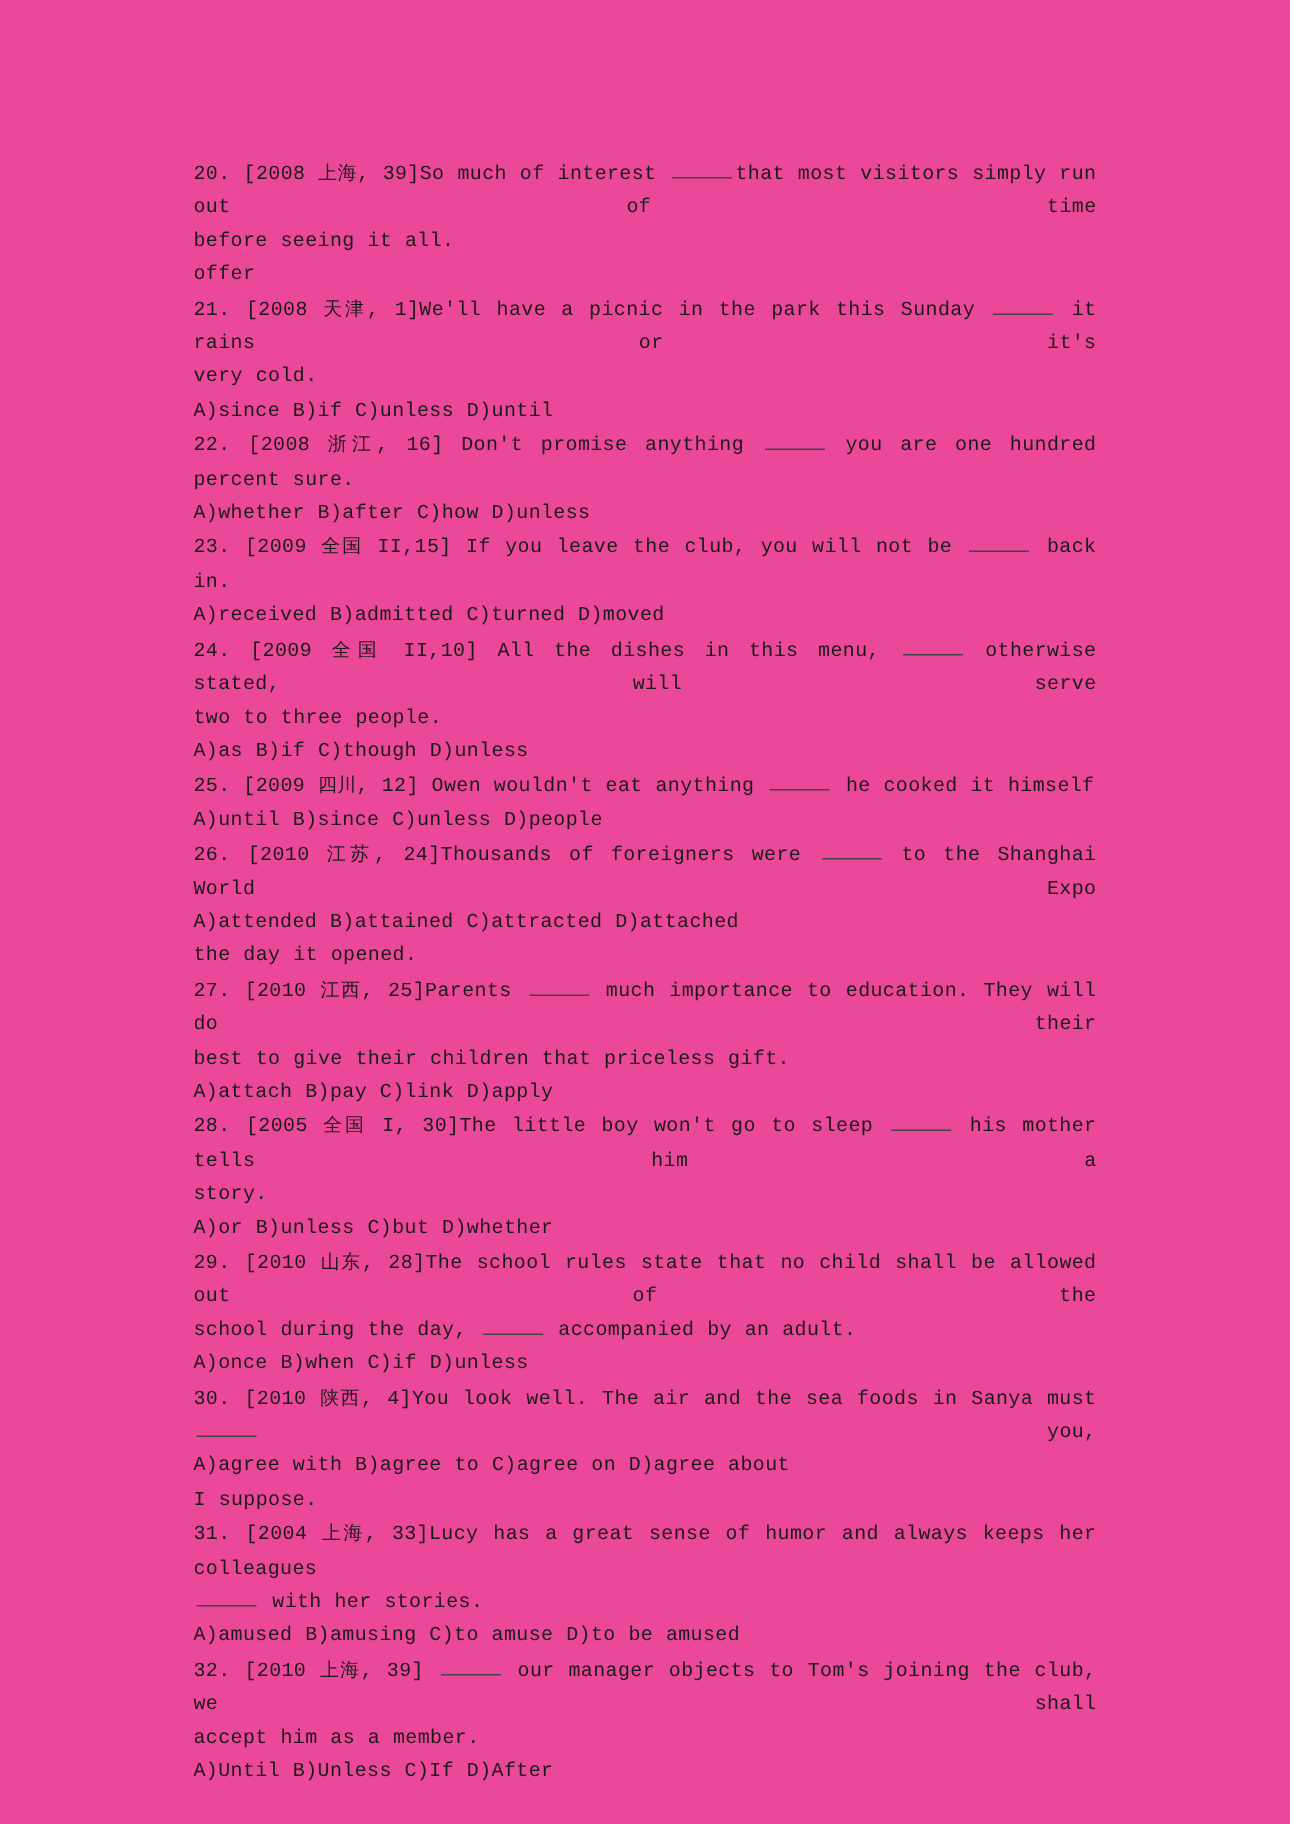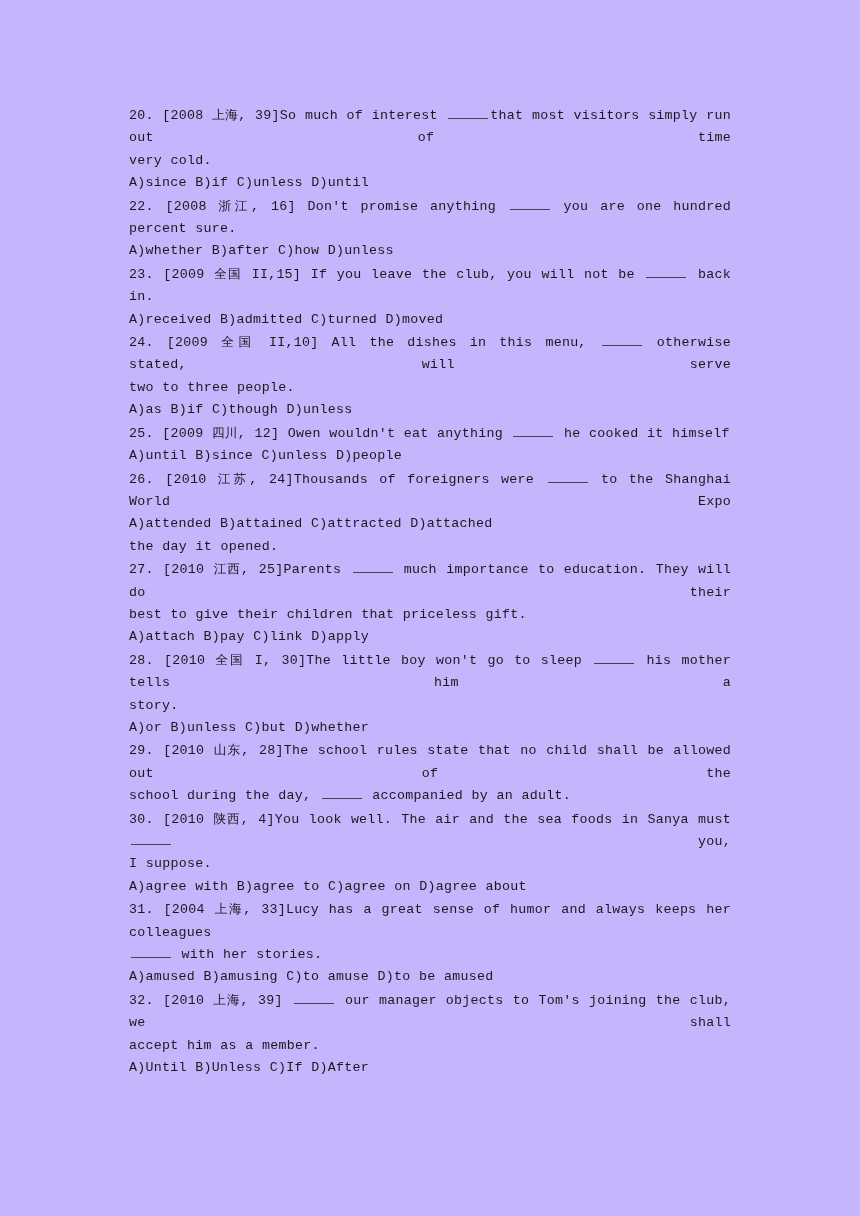--- a/index.html
+++ b/index.html
@@ -49,48 +49,52 @@
     border-bottom: 1px solid #444;
     vertical-align: baseline;
     height: 0.92em;
     margin: 0 2px;
   }
   .b-md { width: 40px; }
 </style>
 </head>
 <body style="color: rgb(26, 26, 26);">
 
-<div id="page" style="width: 860px; height: 1216px; background: #c4b5fd;">
+<div id="page" style="width: 860px; height: 1216px; background: #ec4899;">
   <div id="content">
       <div class="line stretch"><span>20.  [2008 </span><span class="cjk">上海</span><span>, 39]So much of interest </span><span class="blank b-md"></span><span>that most visitors simply run out of time</span></div>
+      <div class="line"><span>before seeing it all.</span></div>
+      <div class="line"><span>offer</span></div>
+      <div class="line stretch"><span>21.  [2008 </span><span class="cjk">天津</span><span>, 1]We'll have a picnic in the park this Sunday </span><span class="blank b-md"></span><span> it rains or it's</span></div>
       <div class="line"><span>very cold.</span></div>
       <div class="line"><span>A)since B)if    C)unless    D)until</span></div>
       <div class="line"><span>22.  [2008 </span><span class="cjk">浙江</span><span>, 16] Don't promise anything </span><span class="blank b-md"></span><span> you are one hundred percent sure.</span></div>
       <div class="line"><span>A)whether   B)after C)how   D)unless</span></div>
       <div class="line"><span>23.  [2009 </span><span class="cjk">全国</span><span> II,15] If you leave the club, you will not be </span><span class="blank b-md"></span><span> back in.</span></div>
       <div class="line"><span>A)received  B)admitted  C)turned    D)moved</span></div>
       <div class="line stretch"><span>24.  [2009 </span><span class="cjk">全国</span><span> II,10] All the dishes in this menu, </span><span class="blank b-md"></span><span> otherwise stated, will serve</span></div>
       <div class="line"><span>two to three people.</span></div>
       <div class="line"><span>A)as     B)if    C)though    D)unless</span></div>
       <div class="line"><span>25.  [2009 </span><span class="cjk">四川</span><span>, 12] Owen wouldn't eat anything </span><span class="blank b-md"></span><span> he cooked it himself</span></div>
       <div class="line"><span>A)until B)since C)unless    D)people</span></div>
       <div class="line stretch"><span>26.  [2010 </span><span class="cjk">江苏</span><span>, 24]Thousands of foreigners were </span><span class="blank b-md"></span><span> to the Shanghai World Expo</span></div>
       <div class="line"><span>A)attended  B)attained  C)attracted D)attached</span></div>
       <div class="line"><span>the day it opened.</span></div>
       <div class="line stretch"><span>27.  [2010 </span><span class="cjk">江西</span><span>, 25]Parents </span><span class="blank b-md"></span><span> much importance to education. They will do their</span></div>
       <div class="line"><span>best to give their children that priceless gift.</span></div>
       <div class="line"><span>A)attach    B)pay   C)link  D)apply</span></div>
-      <div class="line stretch"><span>28.  [2010 </span><span class="cjk">全国</span><span> I, 30]The little boy won't go to sleep </span><span class="blank b-md"></span><span> his mother tells him a</span></div>
+      <div class="line stretch"><span>28.  [2005 </span><span class="cjk">全国</span><span> I, 30]The little boy won't go to sleep </span><span class="blank b-md"></span><span> his mother tells him a</span></div>
       <div class="line"><span>story.</span></div>
       <div class="line"><span>A)or     B)unless    C)but   D)whether</span></div>
       <div class="line stretch"><span>29.  [2010 </span><span class="cjk">山东</span><span>, 28]The school rules state that no child shall be allowed out of the</span></div>
       <div class="line"><span>school during the day, </span><span class="blank b-md"></span><span> accompanied by an adult.</span></div>
+      <div class="line"><span>A)once  B)when  C)if    D)unless</span></div>
       <div class="line stretch"><span>30.  [2010 </span><span class="cjk">陕西</span><span>, 4]You look well. The air and the sea foods in Sanya must </span><span class="blank b-md"></span><span> you,</span></div>
+      <div class="line"><span>A)agree with    B)agree to  C)agree on  D)agree about</span></div>
       <div class="line"><span>I suppose.</span></div>
-      <div class="line"><span>A)agree with    B)agree to  C)agree on  D)agree about</span></div>
       <div class="line stretch"><span>31.  [2004 </span><span class="cjk">上海</span><span>, 33]Lucy has a great sense of humor and always keeps her colleagues</span></div>
       <div class="line"><span class="blank b-md"></span><span> with her stories.</span></div>
       <div class="line"><span>A)amused    B)amusing   C)to amuse  D)to be amused</span></div>
       <div class="line stretch"><span>32.  [2010 </span><span class="cjk">上海</span><span>, 39] </span><span class="blank b-md"></span><span> our manager objects to Tom's joining the club, we shall</span></div>
       <div class="line"><span>accept him as a member.</span></div>
       <div class="line"><span>A)Until B)Unless    C)If    D)After</span></div>
       <div class="line"></div>
     </div>
 </div>
 

